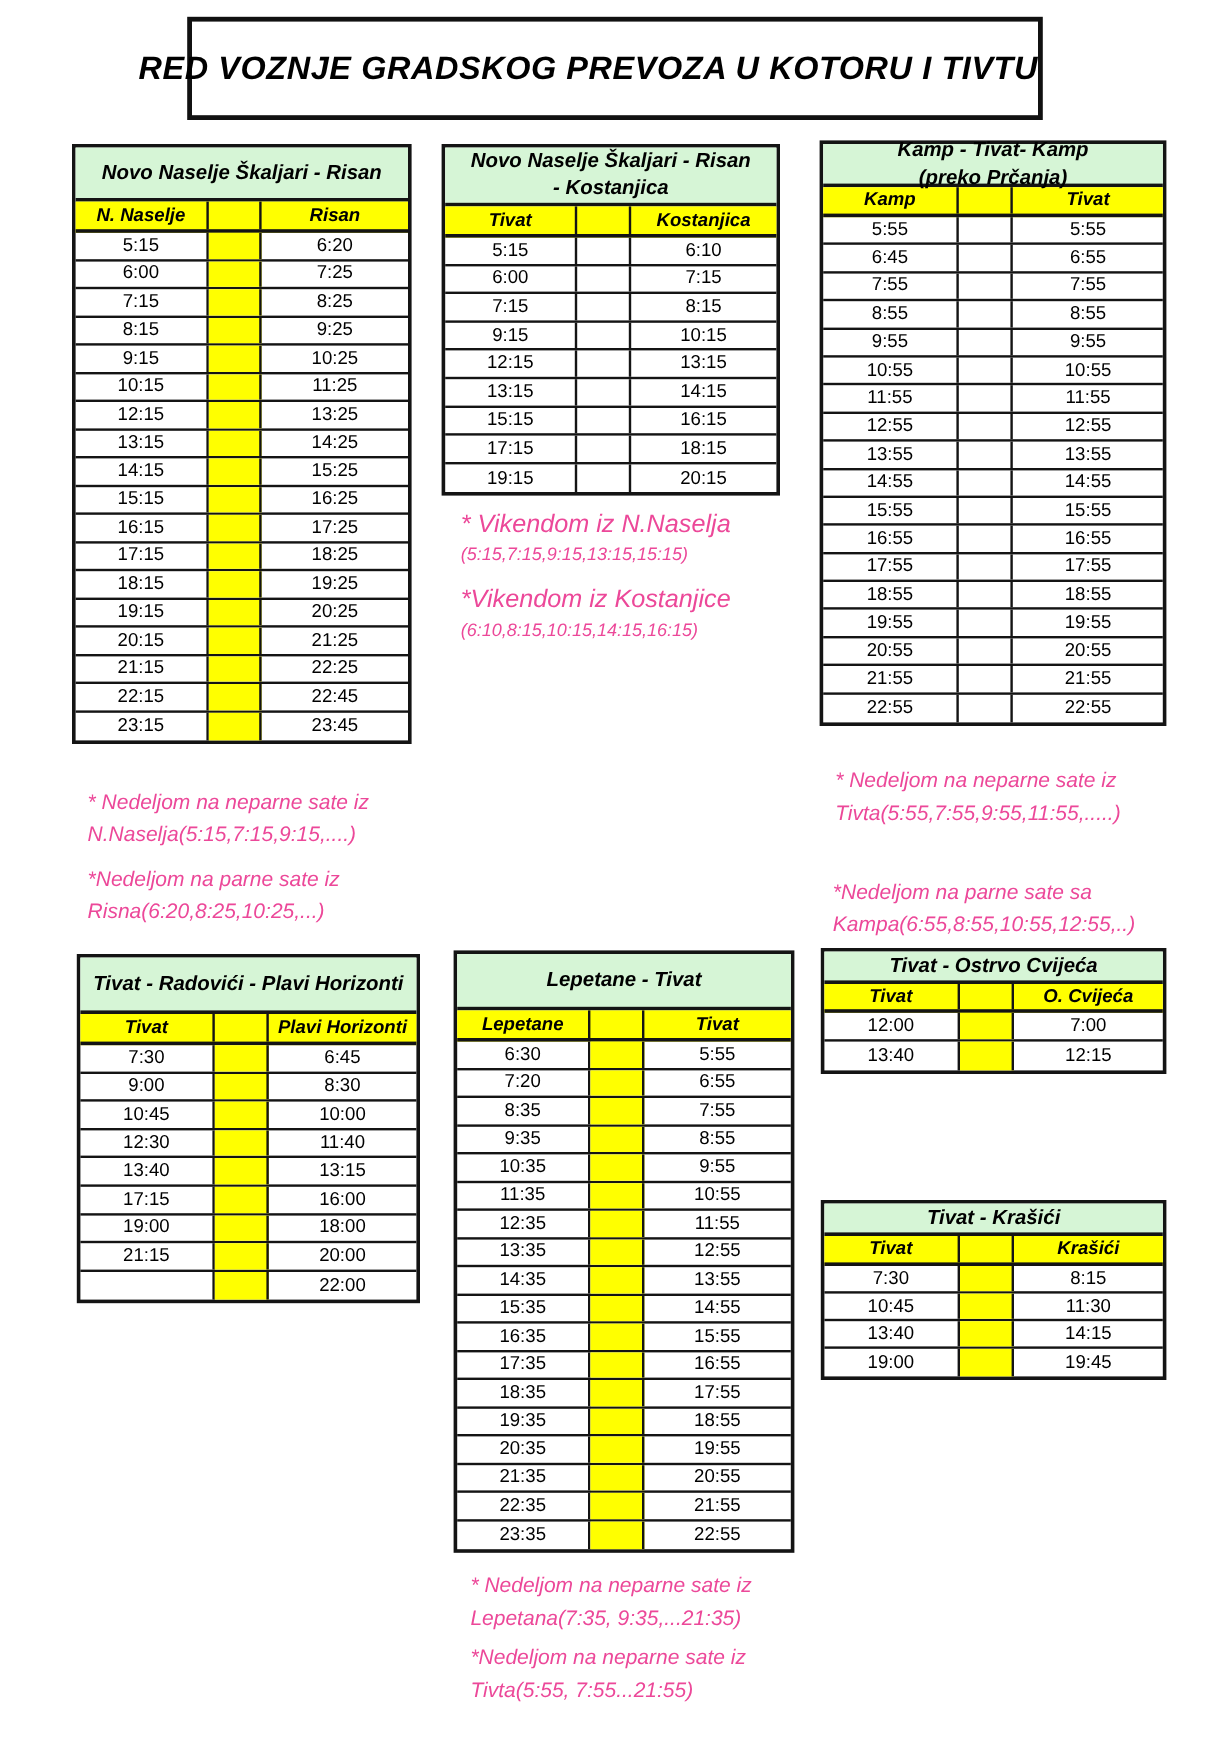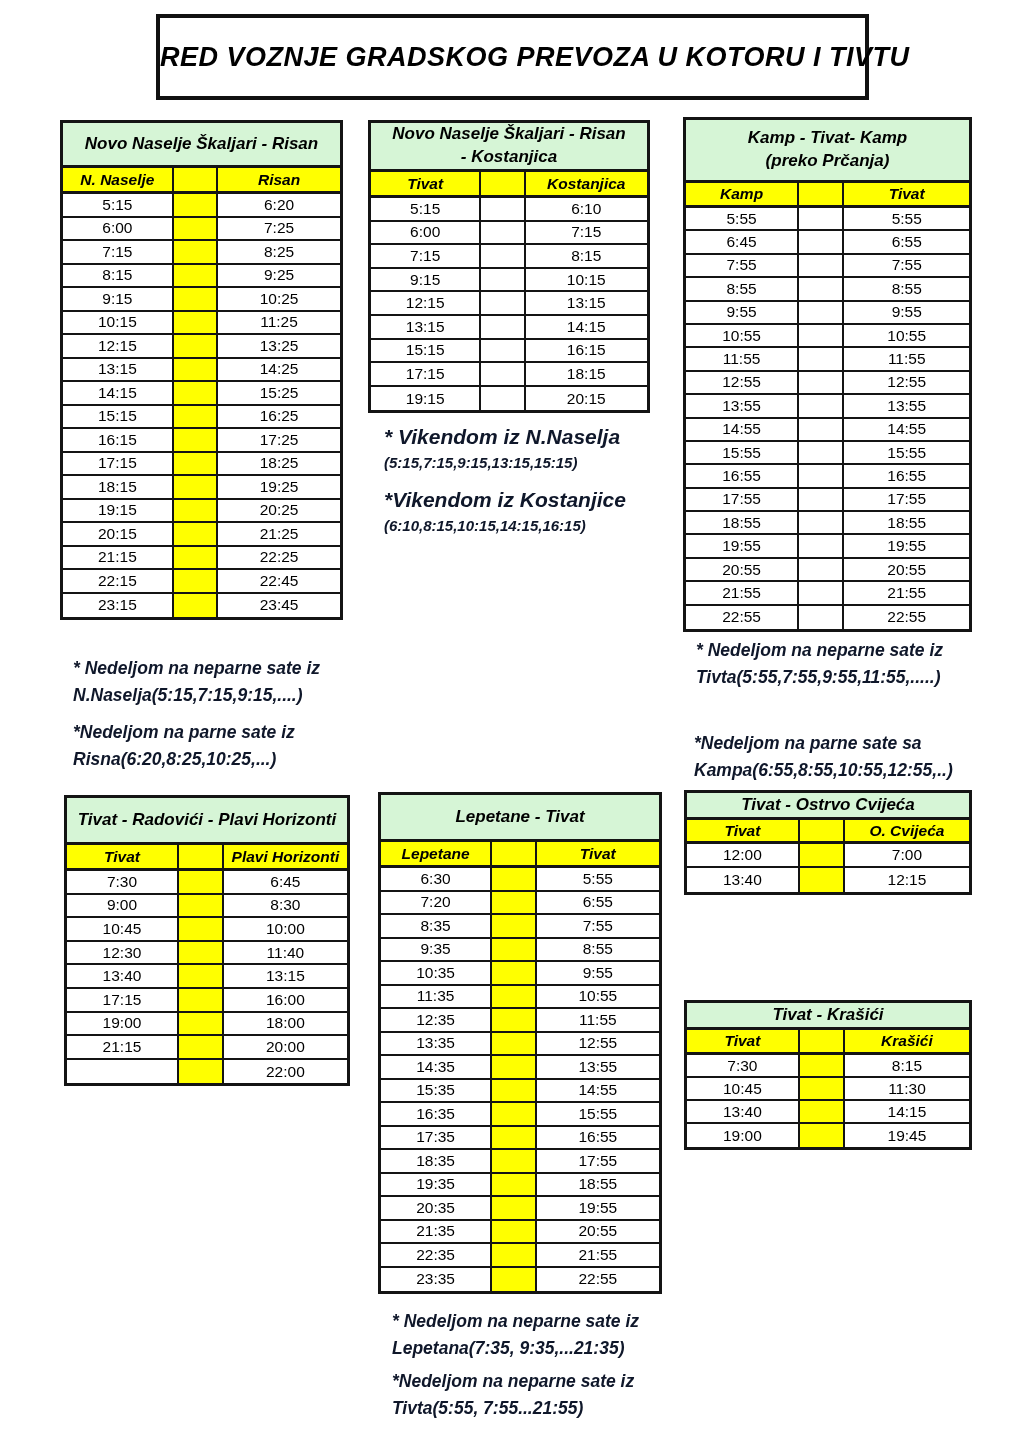--- a/index.html
+++ b/index.html
@@ -8,21 +8,21 @@
     position:relative;
     width:1024px;height:1451px;
     font-family:"Liberation Sans",sans-serif;
     color:#000;
     overflow:hidden;
   }
   
   .titlebox{
     position:absolute;left:156px;top:14px;width:713px;height:86px;
     border:4px solid #111;background:#fff;
-    display:flex;align-items:center;justify-content:flex-start;
+    display:flex;align-items:center;justify-content:flex-end;
   }
   .titlebox h1{
     font-size:27px;font-weight:bold;font-style:italic;letter-spacing:.5px;
     white-space:nowrap;
   }
   
   .tt{
     position:absolute;border:3px solid #141414;background:#fff;
   }
   .tt-head{
@@ -49,31 +49,31 @@
   .c-left{width:40%}
   .c-mid{width:16%}
   .c-right{width:44%;border-right:none}
   .c-mid.yellow{background:var(--yellow,#ffff00)}
   
   #t0{left:60px;top:120px;width:283px}
   #t0 .tt-head{height:45px}  #t0 .tt-cols{height:26px}  #t0 .tt-row{height:23.5px}
   #t1{left:368px;top:120px;width:282px}
   #t1 .tt-head{height:49px}  #t1 .tt-cols{height:26px}  #t1 .tt-row{height:23.6px}
   #t2{left:683px;top:117px;width:289px}
-  #t2 .tt-head{height:63px}  #t2 .tt-cols{height:25px}  #t2 .tt-row{height:23.4px}
+  #t2 .tt-head{height:36px}  #t2 .tt-cols{height:25px}  #t2 .tt-row{height:23.4px}
   #t3{left:64px;top:795px;width:286px}
   #t3 .tt-head{height:47px}  #t3 .tt-cols{height:26px}  #t3 .tt-row{height:23.6px}
   #t4{left:378px;top:792px;width:284px}
   #t4 .tt-head{height:47px}  #t4 .tt-cols{height:26px}  #t4 .tt-row{height:23.5px}
   #t5{left:684px;top:790px;width:288px}
   #t5 .tt-head{height:27px}  #t5 .tt-cols{height:24px}  #t5 .tt-row{height:24px}
   #t6{left:684px;top:1000px;width:288px}
   #t6 .tt-head{height:27px}  #t6 .tt-cols{height:25px}  #t6 .tt-row{height:23px}
   
-  .note{position:absolute;font-weight:bold;font-style:italic;color:#0f172a}
+  .note{position:absolute;font-weight:normal;font-style:italic;color:#ec4899}
   .note div{white-space:nowrap}
   .note-std{font-size:17.5px;line-height:27px}
   .note-big .l1{font-size:21px;line-height:30px}
   .note-big .l2{font-size:15px;line-height:22px}
   #n-risan-1{left:73px;top:655px}
   #n-risan-2{left:73px;top:719px}
   #n-kost-1{left:384px;top:422px}
   #n-kost-2{left:384px;top:485px}
   #n-kamp-1{left:696px;top:637px}
   #n-kamp-2{left:694px;top:730px}

